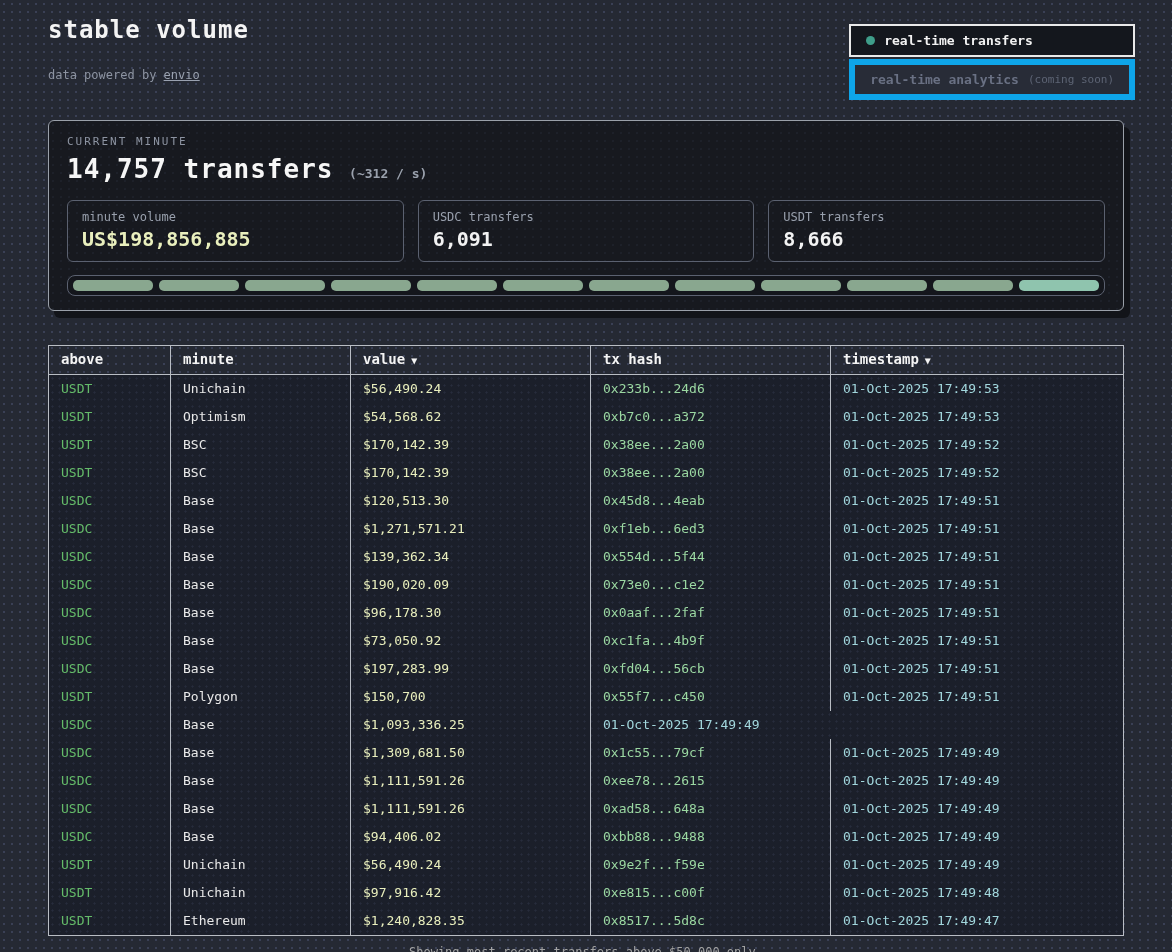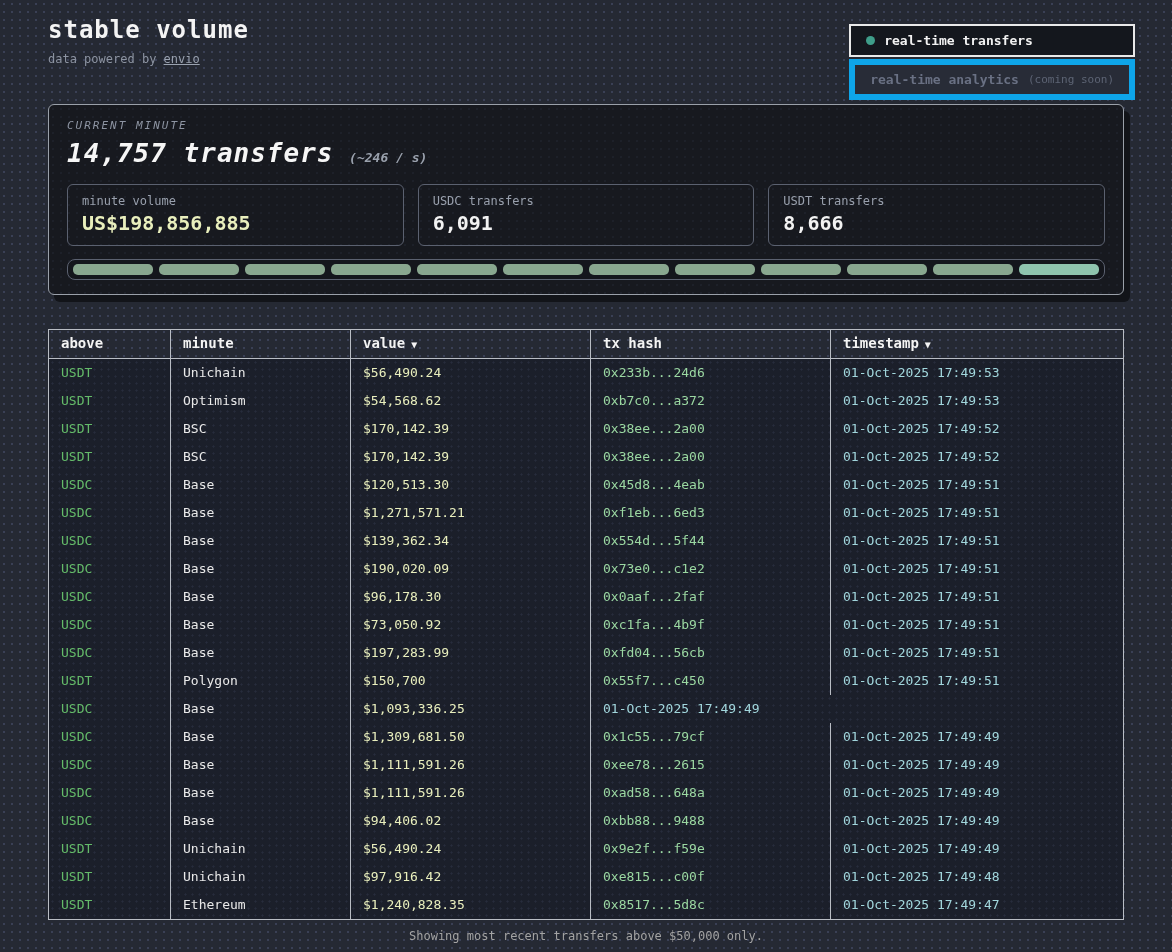--- a/index.html
+++ b/index.html
@@ -7,41 +7,41 @@
   body {
     font-family:"DejaVu Sans Mono", monospace;
     background-color:#252933;
     background-image: radial-gradient(circle, #3a4055 1px, transparent 1.3px);
     background-size: 8px 8px;
     color:#e8e8e8;
     position:relative;
   }
   .page-header { padding:16px 48px 0 48px; }
   .app-title { font-size:24px; font-weight:bold; color:#f4f4f4; letter-spacing:1px; }
-  .powered { margin-top:8px; font-size:12px; color:#8d94a2; }
+  .powered { margin-top:24px; font-size:12px; color:#8d94a2; }
   .powered a { color:#9aa2b0; text-decoration:underline; cursor:pointer; }
 
   .tabs { position:absolute; top:24px; right:37px; display:flex; gap:2px; align-items:stretch;flex-direction:column; }
   .tab { display:flex; align-items:center; gap:9px; font-size:13px; font-weight:bold; padding:7px 15px; cursor:pointer; }
   .tab-active { border:2px solid #e9e9e9; background:#14171d; color:#f2f2f2; }
   .tab-inactive { border:6px solid #0ea5e9; background:#282c37; color:#697083; }
   .tab-inactive .note { font-size:11px; color:#5d6474; font-weight:normal; }
   .live-dot { width:9px; height:9px; border-radius:50%; background:#3f9e8a; display:inline-block; }
 
   .hero {
     margin:38px 48px 0 48px;
     background-color:#17191f;
     background-image: radial-gradient(circle, #23273285 1px, transparent 1.3px);
     background-size:8px 8px;
     border:1px solid #9aa0a9;
     border-radius:6px;
     padding:14px 18px 14px 18px;
     box-shadow:6px 7px 0 0 #121419;
   }
-  .hero-top { display:flex; justify-content:space-between; align-items:flex-start;font-style:italic; }
+  .hero-top { display:flex; justify-content:space-between; align-items:flex-start; }
   .kicker { font-size:11px; letter-spacing:2px; color:#8d94a2; }
   .big-line { margin-top:6px; }
   .big-count { font-size:26px; font-weight:bold; color:#f6f6f6; letter-spacing:1px; }
   .big-rate { font-size:13px; font-weight:bold; color:#9aa1ad; margin-left:6px; }
   .clock-wrap { text-align:right; }
   .clock-time { font-size:28px; font-weight:bold; color:#a6d8e6; margin-top:2px; letter-spacing:1px; }
   .clock-bar { margin-top:6px; margin-left:auto; width:152px; height:5px; background:#474c56; border-radius:2px; overflow:hidden; }
   .clock-bar-fill { height:100%; background:#a9d9ab; border-radius:2px; }
 
   .stats { display:flex; gap:14px; margin-top:16px; }
@@ -92,21 +92,21 @@
     <span class="note">(coming soon)</span>
   </div>
 </div>
 
 <div class="hero">
   <div class="hero-top">
     <div>
       <div class="kicker">CURRENT MINUTE</div>
       <div class="big-line">
         <span class="big-count">14,757</span><span class="big-count"> transfers</span>
-        <span class="big-rate">(~246 / s)</span>
+        <span class="big-rate">(~312 / s)</span>
       </div>
     </div>
   </div>
 
   <div class="stats">
     <div class="stat-box">
       <div class="stat-label">minute volume</div>
       <div class="stat-value vol">US$198,856,885</div>
     </div>
     <div class="stat-box">

